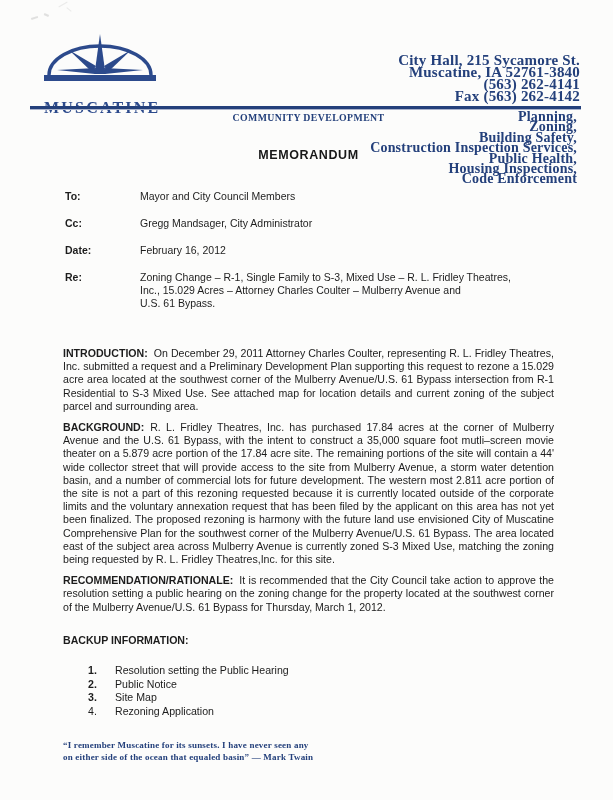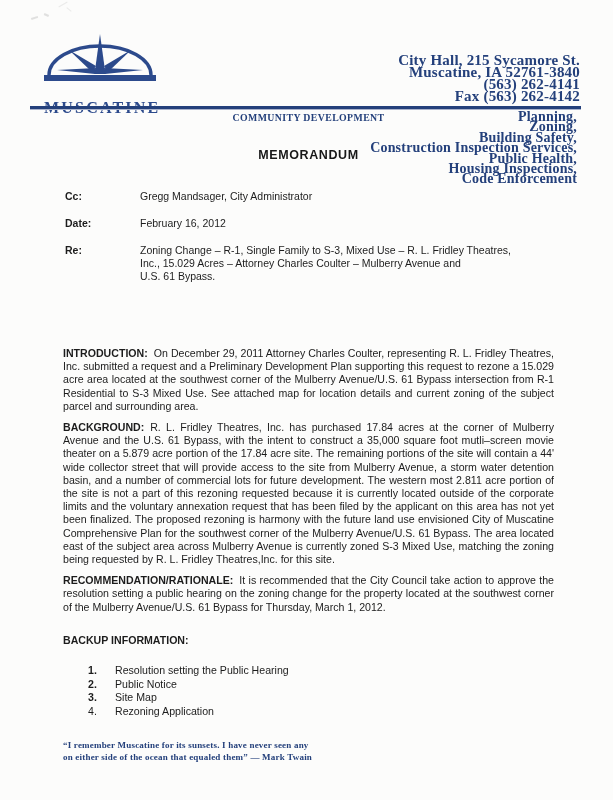--- a/index.html
+++ b/index.html
@@ -123,20 +123,24 @@
   <div>Construction Inspection Services,</div>
   <div>Public Health,</div>
   <div>Housing Inspections,</div>
   <div>Code Enforcement</div>
 </div>
 
 <div class="memorandum">MEMORANDUM</div>
 
 <div class="fields">
   <div class="field-row">
+    <div class="field-label">To:</div>
+    <div class="field-value">Mayor and City Council Members</div>
+  </div>
+  <div class="field-row">
     <div class="field-label">Cc:</div>
     <div class="field-value">Gregg Mandsager, City Administrator</div>
   </div>
   <div class="field-row">
     <div class="field-label">Date:</div>
     <div class="field-value">February 16, 2012</div>
   </div>
   <div class="field-row">
     <div class="field-label">Re:</div>
     <div class="field-value">Zoning Change – R-1, Single Family to S-3, Mixed Use – R. L. Fridley Theatres,
@@ -173,14 +177,14 @@
     </div>
     <div class="backup-row">
       <span class="num">4.</span>
       <span>Rezoning Application</span>
     </div>
   </div>
 </div>
 
 <div class="quote">
   <div>“I remember Muscatine for its sunsets. I have never seen any</div>
-  <div>on either side of the ocean that equaled them” — Mark Twain</div>
+  <div>on either side of the ocean that equaled basin” — Mark Twain</div>
 </div>
 
 </body></html>

